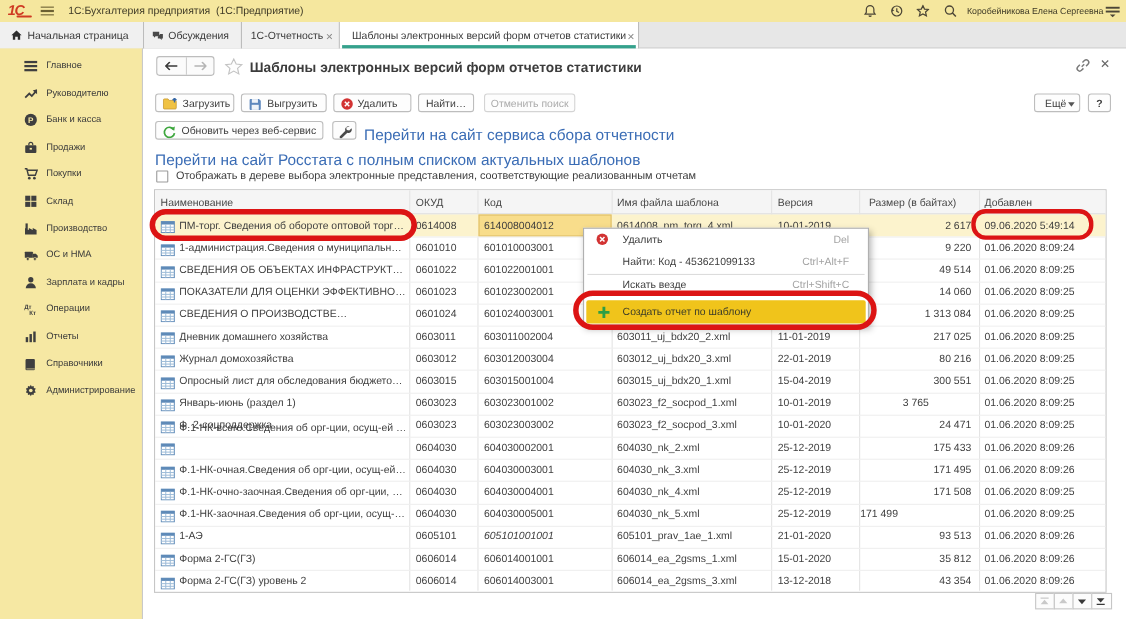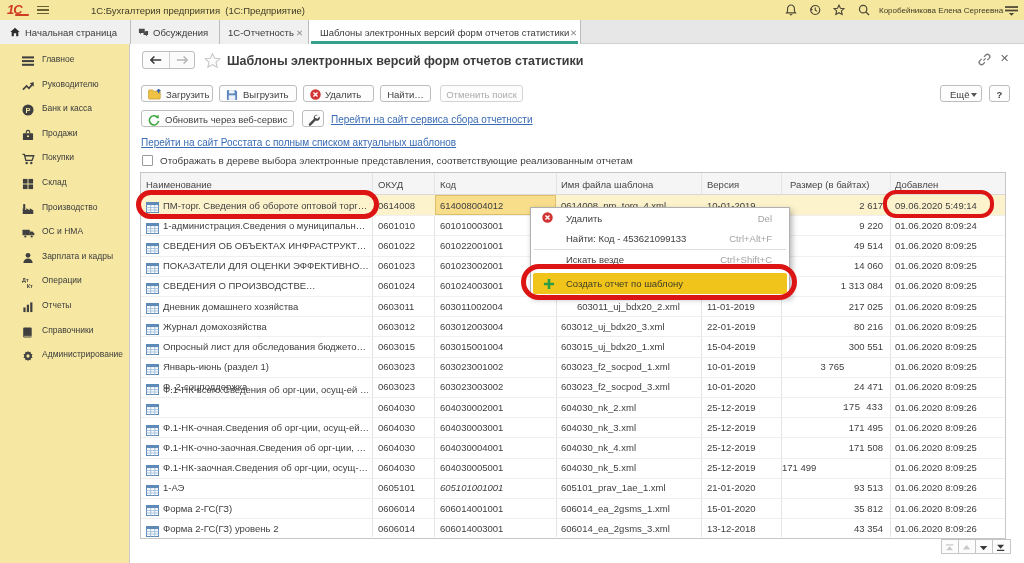--- a/index.html
+++ b/index.html
@@ -5,37 +5,37 @@
    font-family:"Liberation Sans",sans-serif;background:#fff;}
  .ab{position:absolute;}
  #topbar{left:0;top:0;width:1024px;height:20px;background:#f5e79e;}
  #tabbar{left:0;top:20px;width:1024px;height:24px;background:#e7e7e7;border-bottom:1px solid #d2d2d2;box-sizing:border-box;}
  .tab{position:absolute;top:20px;height:24px;background:#f0f0f0;border-right:1px solid #bcbcbc;box-sizing:border-box;font-size:9.5px;color:#393939;white-space:nowrap;}
  #sidebar{left:0;top:44px;width:130px;height:519px;background:#f6e8a3;border-right:1px solid #c9c9c9;box-sizing:border-box;}
  .sbi{position:absolute;left:22px;}
  .sbt{position:absolute;left:42px;font-size:8.5px;color:#3b3b3b;white-space:nowrap;}
  .btn{position:absolute;box-sizing:border-box;height:17px;border:1px solid #bdbdbd;border-radius:3px;background:#fdfdfd;font-size:9.5px;color:#404040;white-space:nowrap;}
  .btn .lbl{position:absolute;top:3px;white-space:nowrap;}
- .link{position:absolute;font-size:10px;color:#3a6cb5;text-decoration:underline;white-space:nowrap;}
+ .link{position:absolute;font-size:14px;color:#3a6cb5;white-space:nowrap;}
  .hdrtxt{position:absolute;font-size:9.5px;color:#474747;white-space:nowrap;}
  .cell{position:absolute;font-size:9.5px;color:#3e3e3e;white-space:nowrap;}
  .mi{position:absolute;font-size:9.5px;color:#3d3d3d;white-space:nowrap;}
  .sc{position:absolute;font-size:9.5px;color:#a3a3a3;white-space:nowrap;}
  .oval{position:absolute;border:5px solid #dc1414;border-radius:15px;box-sizing:border-box;}
 </style></head>
 <body>
 
 <div class="ab" id="topbar">
 <div class="ab" style="left:7px;top:2px;width:26px;height:16px;font-weight:bold;font-style:italic;font-size:13px;color:#cf3a23;letter-spacing:-1px;">1С<div class="ab" style="left:8px;top:11.5px;width:14px;height:2.2px;background:#cf3a23;border-radius:1px;"></div></div>
 <div class="ab" style="left:37px;top:5.5px;width:12px;height:9px;">
       <div class="ab" style="left:0;top:0;width:12px;height:1.7px;background:#6b6033;"></div>
       <div class="ab" style="left:0;top:3.6px;width:12px;height:1.7px;background:#6b6033;"></div>
       <div class="ab" style="left:0;top:7.2px;width:12px;height:1.7px;background:#6b6033;"></div>
     </div>
-<div class="ab" style="left:62px;top:4.5px;font-size:9.5px;color:#3e3a26;margin-left:29px;">1С:Бухгалтерия предприятия&nbsp;&nbsp;(1С:Предприятие)</div>
+<div class="ab" style="left:62px;top:4.5px;font-size:9.5px;color:#3e3a26;">1С:Бухгалтерия предприятия&nbsp;&nbsp;(1С:Предприятие)</div>
 <svg class="ab" style="left:785px;top:4px" width="12" height="12" viewBox="0 0 14 14">
       <path d="M7 1.2 a4 4 0 0 1 4 4 v3.2 l1.3 2 H1.7 L3 8.4 V5.2 a4 4 0 0 1 4-4 z" fill="none" stroke="#4c4636" stroke-width="1.3"></path>
       <path d="M5.7 11.8 a1.4 1.4 0 0 0 2.6 0" fill="none" stroke="#4c4636" stroke-width="1.3"></path>
     </svg>
 <svg class="ab" style="left:809px;top:4px" width="12" height="12" viewBox="0 0 14 14">
       <circle cx="7.3" cy="7" r="5.3" fill="none" stroke="#4c4636" stroke-width="1.3"></circle>
       <path d="M7.3 4 V7.3 L9.6 8.6" fill="none" stroke="#4c4636" stroke-width="1.3"></path>
       <path d="M2.2 4.5 L1.6 7.8 l3-1.2 z" fill="#4c4636"></path>
     </svg>
 <svg class="ab" style="left:833px;top:4px" width="12" height="12" viewBox="0 0 14 14">
@@ -304,21 +304,21 @@
 <div class="cell" style="left:895px;top:280.4px;">01.06.2020 8:09:25</div>
 <div class="ab" style="left:141px;top:296.0px;width:864px;height:1px;background:#efefef;"></div>
 <div class="ab" style="left:146px;top:300.4px;"><svg width="13" height="11" viewBox="0 0 13 11">
       <rect x="0.5" y="0.5" width="12" height="10" fill="#fff" stroke="#5e8ab8" stroke-width="1"></rect>
       <rect x="0.5" y="0.5" width="12" height="2.6" fill="#5e8ab8"></rect>
       <path d="M4.7 3 V10.5 M8.8 3 V10.5 M0.5 5.6 H12.5 M0.5 8 H12.5" stroke="#9dbbd8" stroke-width="0.9" fill="none"></path>
     </svg></div>
 <div class="cell" style="left:163px;top:300.6px;width:205px;overflow:hidden;">Дневник домашнего хозяйства</div>
 <div class="cell" style="left:378px;top:300.6px;">0603011</div>
 <div class="cell" style="left:440px;top:300.6px;">603011002004</div>
-<div class="cell" style="left:561px;top:300.6px;margin-left:16px;">603011_uj_bdx20_2.xml</div>
+<div class="cell" style="left:561px;top:300.6px;">603011_uj_bdx20_2.xml</div>
 <div class="cell" style="left:707px;top:300.6px;">11-01-2019</div>
 <div class="cell" style="left:782px;top:300.6px;width:101px;text-align:right;">217 025</div>
 <div class="cell" style="left:895px;top:300.6px;">01.06.2020 8:09:25</div>
 <div class="ab" style="left:141px;top:316.2px;width:864px;height:1px;background:#efefef;"></div>
 <div class="ab" style="left:146px;top:320.6px;"><svg width="13" height="11" viewBox="0 0 13 11">
       <rect x="0.5" y="0.5" width="12" height="10" fill="#fff" stroke="#5e8ab8" stroke-width="1"></rect>
       <rect x="0.5" y="0.5" width="12" height="2.6" fill="#5e8ab8"></rect>
       <path d="M4.7 3 V10.5 M8.8 3 V10.5 M0.5 5.6 H12.5 M0.5 8 H12.5" stroke="#9dbbd8" stroke-width="0.9" fill="none"></path>
     </svg></div>
 <div class="cell" style="left:163px;top:320.8px;width:205px;overflow:hidden;">Журнал домохозяйства</div>
@@ -371,21 +371,21 @@
 <div class="ab" style="left:146px;top:401.4px;"><svg width="13" height="11" viewBox="0 0 13 11">
       <rect x="0.5" y="0.5" width="12" height="10" fill="#fff" stroke="#5e8ab8" stroke-width="1"></rect>
       <rect x="0.5" y="0.5" width="12" height="2.6" fill="#5e8ab8"></rect>
       <path d="M4.7 3 V10.5 M8.8 3 V10.5 M0.5 5.6 H12.5 M0.5 8 H12.5" stroke="#9dbbd8" stroke-width="0.9" fill="none"></path>
     </svg></div>
 <div class="cell" style="left:163px;top:384px;width:205px;overflow:hidden;">Ф.1-НК-всего.Сведения об орг-ции, осущ-ей …</div>
 <div class="cell" style="left:378px;top:401.6px;">0604030</div>
 <div class="cell" style="left:440px;top:401.6px;">604030002001</div>
 <div class="cell" style="left:561px;top:401.6px;">604030_nk_2.xml</div>
 <div class="cell" style="left:707px;top:401.6px;">25-12-2019</div>
-<div class="cell" style="left:782px;top:401.6px;width:101px;text-align:right;font-family:Liberation Mono, monospace;">175 433</div>
+<div class="cell" style="left:782px;top:401.6px;width:101px;text-align:right;">175 433</div>
 <div class="cell" style="left:895px;top:401.6px;">01.06.2020 8:09:26</div>
 <div class="ab" style="left:141px;top:417.2px;width:864px;height:1px;background:#efefef;"></div>
 <div class="ab" style="left:146px;top:421.6px;"><svg width="13" height="11" viewBox="0 0 13 11">
       <rect x="0.5" y="0.5" width="12" height="10" fill="#fff" stroke="#5e8ab8" stroke-width="1"></rect>
       <rect x="0.5" y="0.5" width="12" height="2.6" fill="#5e8ab8"></rect>
       <path d="M4.7 3 V10.5 M8.8 3 V10.5 M0.5 5.6 H12.5 M0.5 8 H12.5" stroke="#9dbbd8" stroke-width="0.9" fill="none"></path>
     </svg></div>
 <div class="cell" style="left:163px;top:421.8px;width:205px;overflow:hidden;">Ф.1-НК-очная.Сведения об орг-ции, осущ-ей…</div>
 <div class="cell" style="left:378px;top:421.8px;">0604030</div>
 <div class="cell" style="left:440px;top:421.8px;">604030003001</div>

